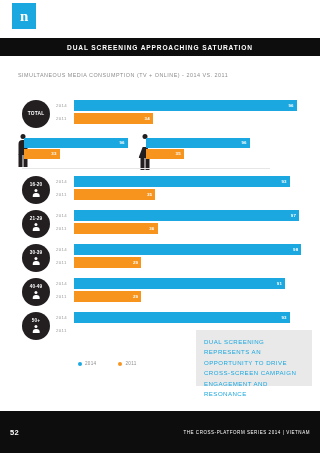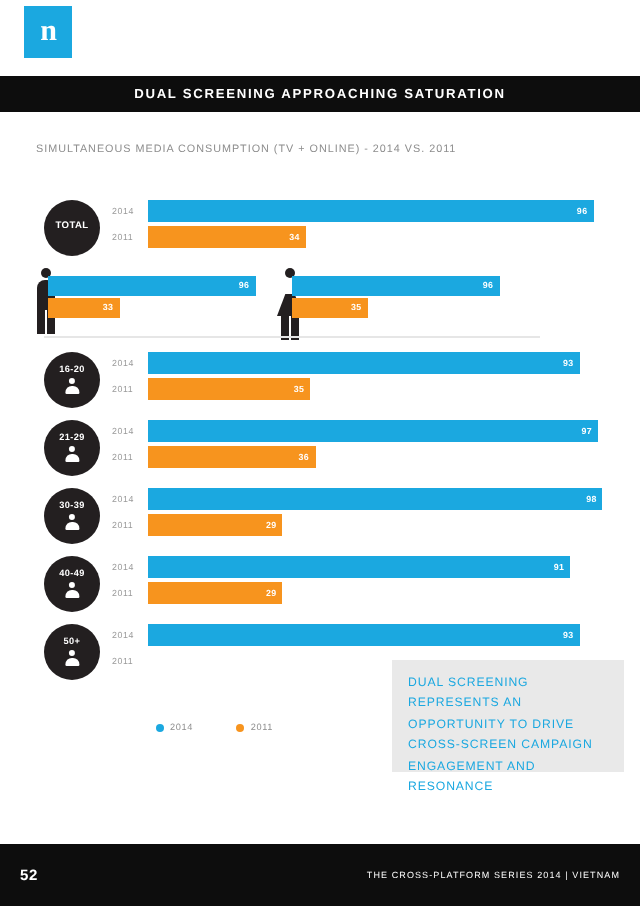--- a/index.html
+++ b/index.html
@@ -149,21 +149,21 @@
     display:flex; align-items:center; gap:22px;
   }
   .legend-item { display:flex; align-items:center; gap:3px; }
   .legend-dot { width:4px; height:4px; border-radius:50%; }
   .legend-dot.blue { background:#1ba8e0; }
   .legend-dot.orange { background:#f7941e; }
   .legend-label { color:#8d8d8d; font-size:4.6px; letter-spacing:0.3px; }
 
   
   .footer {
-    position:absolute; left:0; bottom:0; width:320px; height:31px;
+    position:absolute; left:0; bottom:0; width:320px; height:42px;
     background:#0d0d0d; display:flex; align-items:center;
   }
   .footer-page {
     position:absolute; left:10px;
     color:#ffffff; font-size:7.5px; font-weight:700; letter-spacing:0.3px;
   }
   .footer-series {
     position:absolute; right:10px;
     color:#ffffff; font-size:4.5px; font-weight:400; letter-spacing:0.55px;
   }

